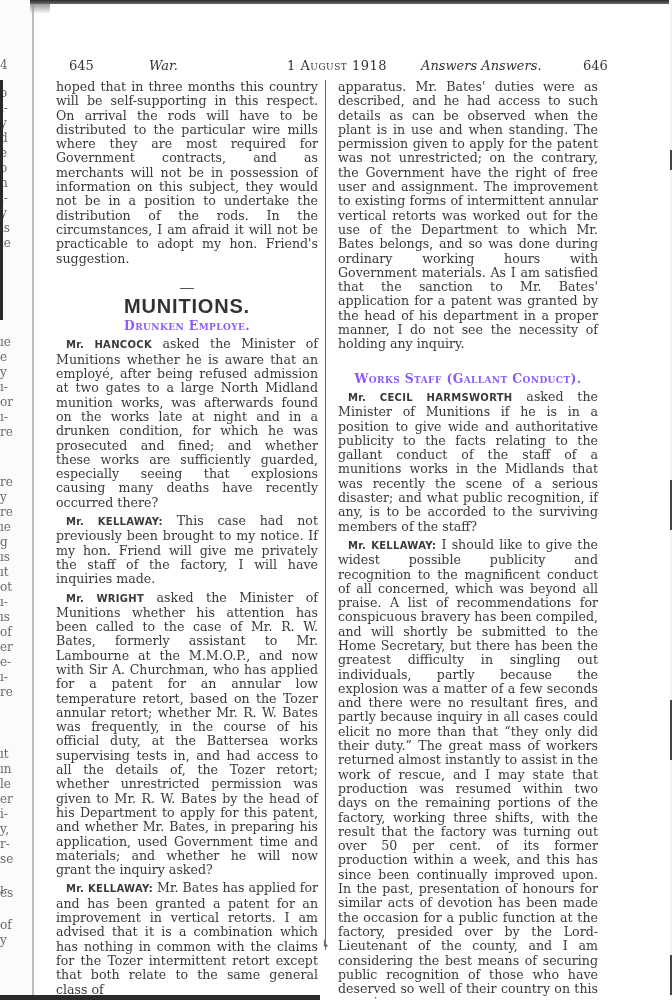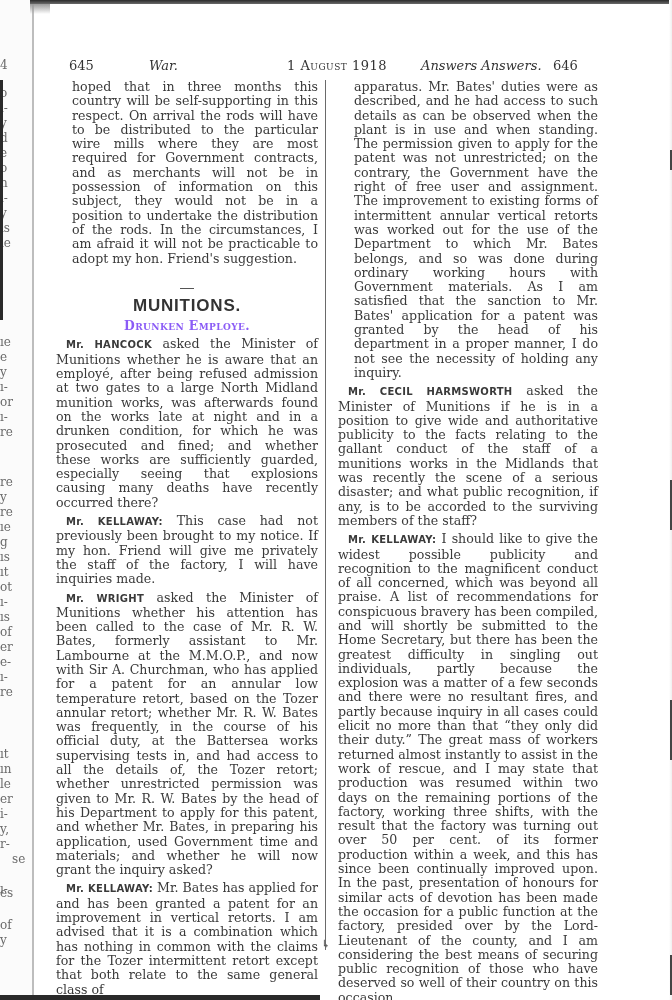--- a/index.html
+++ b/index.html
@@ -44,42 +44,42 @@
 
   .header {
     position: absolute; top: 58px; left: 57px; width: 540px; height: 20px;
     font-size: 13px; color: #333;
   }
   .header span { position: absolute; top: 0; }
   .pg-left { left: 0; margin-left: 12px; }
   .title-left { left: 92px; font-style: italic; }
   .date { left: 230px; font-variant: small-caps; letter-spacing: 0.5px; }
   .title-right { left: 364px; font-style: italic; }
-  .pg-right { left: 496px; }
+  .pg-right { left: 526px; }
 
   .col {
     position: absolute; top: 80px; font-size: 12.6px; line-height: 14.3px;
     text-align: justify; hyphens: manual;
   }
   .col-left { left: 56px; width: 262px; }
   .col-right { left: 338px; width: 260px; }
   .divider {
     position: absolute; left: 325px; top: 80px; width: 1px; height: 870px;
     background: #6a6a6a;
   }
   .divider-arrow {
     position: absolute; left: 321px; top: 938px; font-size: 11px; color: #555;
   }
   p { margin: 0; }
   p.para { text-indent: 10px; margin-top: 4px; }
-  p.first { text-indent: 0; margin-top: 0; margin-left: 16px; }
+  p.first { text-indent: 0; margin-top: 0; }
   .speaker { font-family: "DejaVu Sans", "Liberation Sans", sans-serif; font-weight: bold; font-size: 10px; letter-spacing: 0.3px; }
   .rule { width: 14px; height: 1px; background: #555; margin: 22px auto 10px; }
   .section-title {
-    font-family: "Liberation Sans", "DejaVu Sans", sans-serif; font-size: 17px; text-align: center;
+    font-family: "Liberation Sans", "DejaVu Sans", sans-serif; font-size: 20px; text-align: center;
     letter-spacing: 0.8px; margin: 8px 0 6px; color: #333; text-indent: 0;
   }
   .subhead {
     font-variant: small-caps; text-align: center; font-size: 12.4px; letter-spacing: 0.4px;
     margin: 4px 0 4px; text-indent: 0; color: #8b5cf6;
   }
   .subhead.spaced { margin-top: 20px; }
 </style>
 </head>
 <body>
@@ -120,21 +120,21 @@
       <div class="bleed" style="top: 655px;">e-</div>
       <div class="bleed" style="top: 670px;">ı-</div>
       <div class="bleed" style="top: 685px;">re</div>
       <div class="bleed" style="top: 747px;">ıt</div>
       <div class="bleed" style="top: 762px;">ın</div>
       <div class="bleed" style="top: 777px;">le</div>
       <div class="bleed" style="top: 792px;">er</div>
       <div class="bleed" style="top: 807px;">i-</div>
       <div class="bleed" style="top: 822px;">y,</div>
       <div class="bleed" style="top: 837px;">r-</div>
-      <div class="bleed" style="top: 852px; padding-left: 12px;">se</div>
+      <div class="bleed" style="top: 852px;">se</div>
       <div class="bleed" style="top: 867px; margin-top: 19px;">es</div>
       <div class="bleed" style="top: 882px;">ı-</div>
       <div class="bleed" style="top: 918px;">of</div>
       <div class="bleed" style="top: 933px;">y</div>
     </div>
 </div>
 <div class="left-shadow"></div>
 <div class="left-border"></div>
 <div class="top-edge"></div>
 <div class="top-edge-shadow"></div>
@@ -166,15 +166,16 @@
   <p class="para"><span class="speaker">Mr. HANCOCK</span><span> asked the Minister of Munitions whether he is aware that an employé, after being refused admission at two gates to a large North Midland munition works, was afterwards found on the works late at night and in a drunken condition, for which he was prosecuted and fined; and whether these works are sufficiently guarded, especially seeing that explosions causing many deaths have recently occurred there?</span></p>
   <p class="para"><span class="speaker">Mr. KELLAWAY:</span><span> This case had not previously been brought to my notice. If my hon. Friend will give me privately the staff of the factory, I will have inquiries made.</span></p>
 
   <p class="para"><span class="speaker">Mr. WRIGHT</span><span> asked the Minister of Munitions whether his attention has been called to the case of Mr. R. W. Bates, formerly assistant to Mr. Lambourne at the M.M.O.P., and now with Sir A. Churchman, who has applied for a patent for an annular low temperature retort, based on the Tozer annular retort; whether Mr. R. W. Bates was frequently, in the course of his official duty, at the Battersea works supervising tests in, and had access to all the details of, the Tozer retort; whether unrestricted permission was given to Mr. R. W. Bates by the head of his Department to apply for this patent, and whether Mr. Bates, in preparing his application, used Government time and materials; and whether he will now grant the inquiry asked?</span></p>
   <p class="para"><span class="speaker">Mr. KELLAWAY:</span><span> Mr. Bates has applied for and has been granted a patent for an improvement in vertical retorts. I am advised that it is a combination which has nothing in common with the claims for the Tozer intermittent retort except that both relate to the same general class of</span></p>
 </section>
 
 <section class="col col-right">
   <p class="first">apparatus. Mr. Bates' duties were as described, and he had access to such details as can be observed when the plant is in use and when standing. The permission given to apply for the patent was not unrestricted; on the contrary, the Government have the right of free user and assignment. The improvement to existing forms of intermittent annular vertical retorts was worked out for the use of the Department to which Mr. Bates belongs, and so was done during ordinary working hours with Government materials. As I am satisfied that the sanction to Mr. Bates' application for a patent was granted by the head of his department in a proper manner, I do not see the necessity of holding any inquiry.</p>
 
+  <h3 class="subhead spaced">Works Staff (Gallant Conduct).</h3>
   <p class="para"><span class="speaker">Mr. CECIL HARMSWORTH</span><span> asked the Minister of Munitions if he is in a position to give wide and authoritative publicity to the facts relating to the gallant conduct of the staff of a munitions works in the Midlands that was recently the scene of a serious disaster; and what public recognition, if any, is to be accorded to the surviving members of the staff?</span></p>
   <p class="para"><span class="speaker">Mr. KELLAWAY:</span><span> I should like to give the widest possible publicity and recognition to the magnificent conduct of all concerned, which was beyond all praise. A list of recommendations for conspicuous bravery has been compiled, and will shortly be submitted to the Home Secretary, but there has been the greatest difficulty in singling out individuals, partly because the explosion was a matter of a few seconds and there were no resultant fires, and partly because inquiry in all cases could elicit no more than that “they only did their duty.” The great mass of workers returned almost instantly to assist in the work of rescue, and I may state that production was resumed within two days on the remaining portions of the factory, working three shifts, with the result that the factory was turning out over 50 per cent. of its former production within a week, and this has since been continually improved upon. In the past, presentation of honours for similar acts of devotion has been made the occasion for a public function at the factory, presided over by the Lord-Lieutenant of the county, and I am considering the best means of securing public recognition of those who have deserved so well of their country on this occasion.</span></p>
 </section>
 
 </body></html>

